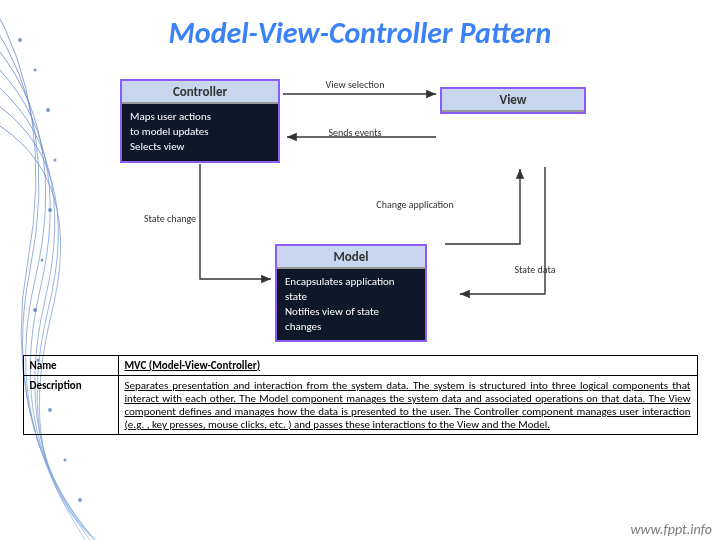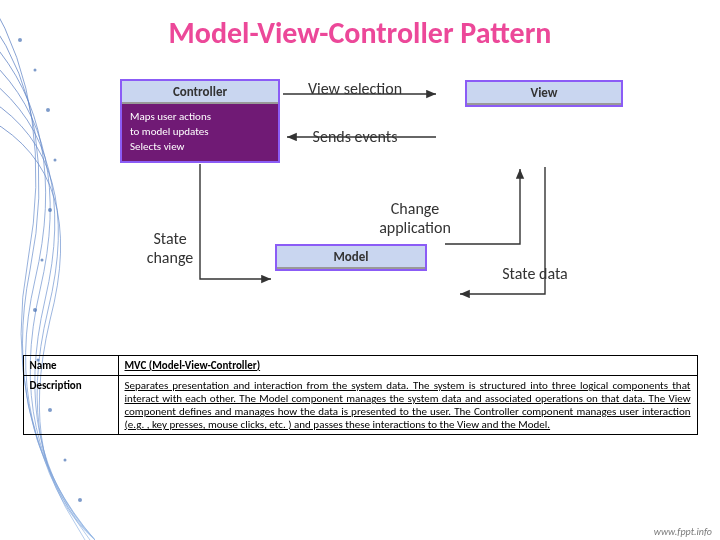--- a/index.html
+++ b/index.html
@@ -1,40 +1,40 @@
 <!DOCTYPE html>
 <html><head>
 <meta charset="utf-8">
 <style>
   * { box-sizing: border-box; margin: 0; padding: 0; }
   html, body { width: 720px; height: 540px; font-family: Calibri, Arial, sans-serif; background: #fff; overflow: hidden; }
   body { position: relative; }
   .bg-deco { position: absolute; left: 0; top: 0; width: 95px; height: 540px; pointer-events: none; z-index: 0; }
   .content { position: relative; z-index: 1; }
-  .title { font-size: 30px; font-weight: 700; color: #ec4899; text-align: center; padding-top: 14px; }
+  .title { font-size: 30px; font-weight: 700; color: #3b82f6; text-align: center; padding-top: 14px; font-style: italic; }
   .diagram { position: relative; margin: 18px auto 0; width: 540px; height: 280px; }
   .mvc-box { position: absolute; border: 2px solid #8b5cf6; }
   .mvc-head { background: #c9d6f0; text-align: center; font-size: 13px; font-weight: 600; color: #333; padding: 3px 6px; border-bottom: 2px solid #999; }
-  .mvc-body { background: #701a75; color: #fff; font-size: 11px; padding: 6px 8px; line-height: 1.35; white-space: pre-line; }
+  .mvc-body { background: #0f172a; color: #fff; font-size: 11px; padding: 6px 8px; line-height: 1.35; white-space: pre-line; }
   #box-controller { left: 30px; top: 10px; width: 160px; }
-  #box-view       { left: 350px; top: 11px; width: 158px; margin-left: 25px; }
+  #box-view       { left: 350px; top: 18px; width: 146px; }
   #box-model      { left: 185px; top: 175px; width: 152px; }
-  .arrow-label { position: absolute; font-size: 16px; color: #333; text-align: center; line-height: 1.2; }
+  .arrow-label { position: absolute; font-size: 10px; color: #333; text-align: center; line-height: 1.2; }
   #lab-viewsel { left: 205px; top: 10px; width: 120px; }
   #lab-usrev   { left: 205px; top: 58px; width: 120px; }
   #lab-change  { left: 275px; top: 130px; width: 100px; }
-  #lab-stchg   { left: 40px;  top: 160px; width: 80px; }
+  #lab-stchg   { left: 40px;  top: 144px; width: 80px; }
   #lab-stq     { left: 400px; top: 195px; width: 90px; }
   svg.arrows { position: absolute; left: 0; top: 0; width: 540px; height: 280px; }
   .tbl { border-collapse: collapse; width: 675px; margin: 6px auto 0; font-size: 11px; }
   .tbl td { border: 1px solid #000; padding: 3px 6px; vertical-align: top; text-align: justify; }
   .tbl td:first-child { width: 95px; font-weight: 700; }
   .tbl tr td:last-child { font-weight: 400; text-decoration: underline; }
   .tbl tr.r0 td:last-child { font-weight: 700; }
-  .footer { position: absolute; bottom: 2px; right: 8px; font-size: 10px; color: #7a7a7a; font-style: italic; }
+  .footer { position: absolute; bottom: 2px; right: 8px; font-size: 14px; color: #7a7a7a; font-style: italic; }
 </style>
 </head>
 <body>
 
 <svg class="bg-deco" viewBox="0 0 95 540" preserveAspectRatio="none">
   <defs>
       <linearGradient id="g" x1="0" y1="0" x2="1" y2="1">
         <stop offset="0" stop-color="#1a4aa8"></stop>
         <stop offset="1" stop-color="#7da8e0"></stop>
       </linearGradient>
@@ -84,20 +84,24 @@
       <div class="mvc-head">Controller</div>
       <div class="mvc-body">Maps user actions
 to model updates
 Selects view</div>
     </div>
     <div id="box-view" class="mvc-box">
       <div class="mvc-head">View</div>
     </div>
     <div id="box-model" class="mvc-box">
       <div class="mvc-head">Model</div>
+      <div class="mvc-body">Encapsulates application
+state
+Notifies view of state
+changes</div>
     </div>
 
     <div id="lab-viewsel" class="arrow-label">View
 selection</div>
     <div id="lab-usrev" class="arrow-label">Sends events</div>
     <div id="lab-change" class="arrow-label">Change
 application</div>
     <div id="lab-stchg" class="arrow-label">State
 change</div>
     <div id="lab-stq" class="arrow-label">State data</div>

